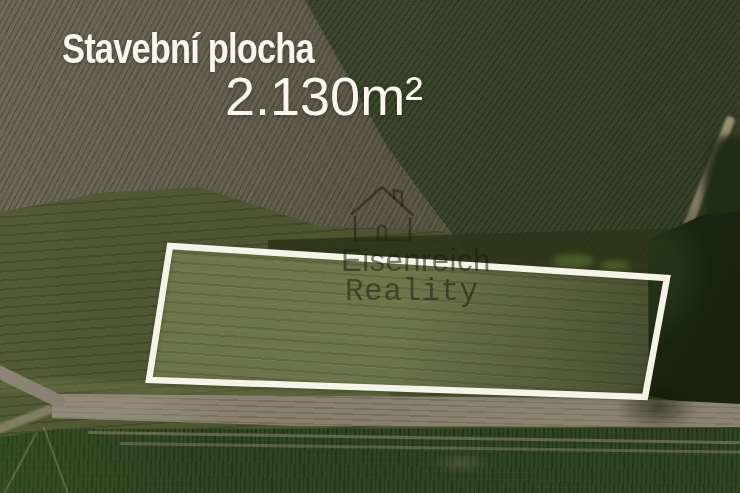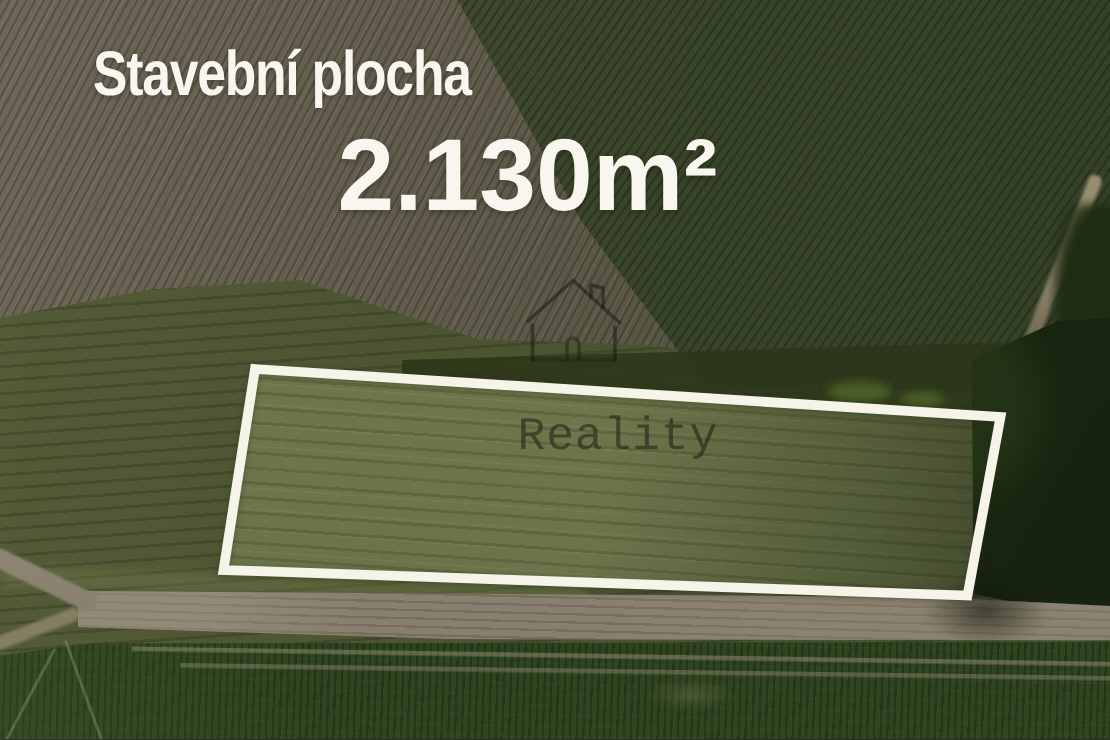--- a/index.html
+++ b/index.html
@@ -129,21 +129,21 @@
   .wm-line.l1{left:341px;top:245px;}
   .wm-line.l2{left:345px;top:276px;font-family:Liberation Mono, monospace;}
   
   .headline{
     left:62px;top:28px;font-size:42px;font-weight:800;letter-spacing:-1px;line-height:1;
     color:var(--title_white,#f8f6ef);white-space:nowrap;
     transform:scaleX(.82);transform-origin:0 50%;
     text-shadow:0 1px 4px rgba(20,20,10,.35);
   }
   .area-label{
-    left:225px;top:82px;font-size:68px;font-weight:700;line-height:1.05;
+    left:225px;top:68px;font-size:54px;font-weight:400;line-height:1.05;
     color:var(--title_white,#f8f6ef);white-space:nowrap;
     text-shadow:0 1px 4px rgba(20,20,10,.35);
   }
 </style>
 </head>
 <body>
 
 <div class="stage">
 
   <div class="plowed"></div>
@@ -172,18 +172,19 @@
   </svg>
 
   <svg class="wm wm-house" viewBox="0 0 85 65">
     <path d="M12 34 L42 7 L73 35"></path>
     <path d="M54 18 L54 10 L62 12 L62 25"></path>
     <path d="M15 37 L15 60"></path>
     <path d="M70 38 L70 60"></path>
     <path d="M15 60 L70 60" opacity="0.6"></path>
     <path d="M38 60 L38 48 Q42 43 46 48 L46 60" opacity="0.8"></path>
   </svg>
+  <div class="wm wm-line l1">Eisenreich</div>
   <div class="wm wm-line l2">Reality</div>
 
   <div class="headline">Stavební plocha</div>
   <div class="area-label">2.130m²</div>
 
 </div>
 
 </body></html>

